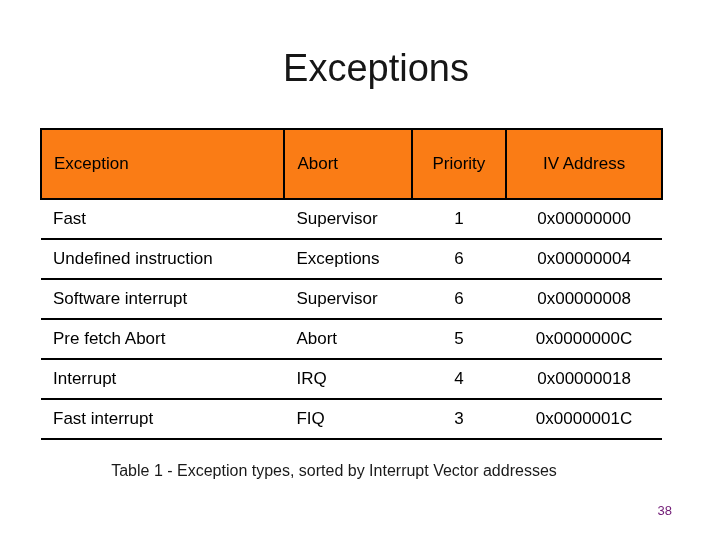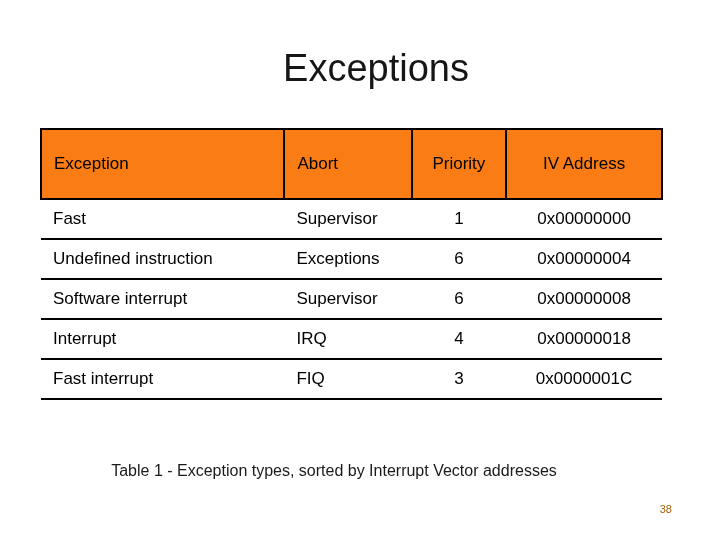--- a/index.html
+++ b/index.html
@@ -72,22 +72,22 @@
     left: 0;
     width: 668px;
     text-align: center;
     font-size: 16px;
     color: #1a1a1a;
   }
   .page-number {
     position: absolute;
     top: 503px;
     right: 48px;
-    font-size: 11px;
-    color: #a16207;
+    font-size: 13px;
+    color: #701a75;
   }
 </style>
 </head>
 <body>
 
 <div class="slide-title">Exceptions</div>
 
 <table class="exc-table">
   <colgroup>
     <col class="c0">
@@ -116,20 +116,26 @@
       <td class="ac">6</td>
       <td class="ac">0x00000004</td>
     </tr>
     <tr>
       <td>Software interrupt</td>
       <td>Supervisor</td>
       <td class="ac">6</td>
       <td class="ac">0x00000008</td>
     </tr>
     <tr>
+      <td>Pre fetch Abort</td>
+      <td>Abort</td>
+      <td class="ac">5</td>
+      <td class="ac">0x0000000C</td>
+    </tr>
+    <tr>
       <td>Interrupt</td>
       <td>IRQ</td>
       <td class="ac">4</td>
       <td class="ac">0x00000018</td>
     </tr>
     <tr>
       <td>Fast interrupt</td>
       <td>FIQ</td>
       <td class="ac">3</td>
       <td class="ac">0x0000001C</td>

